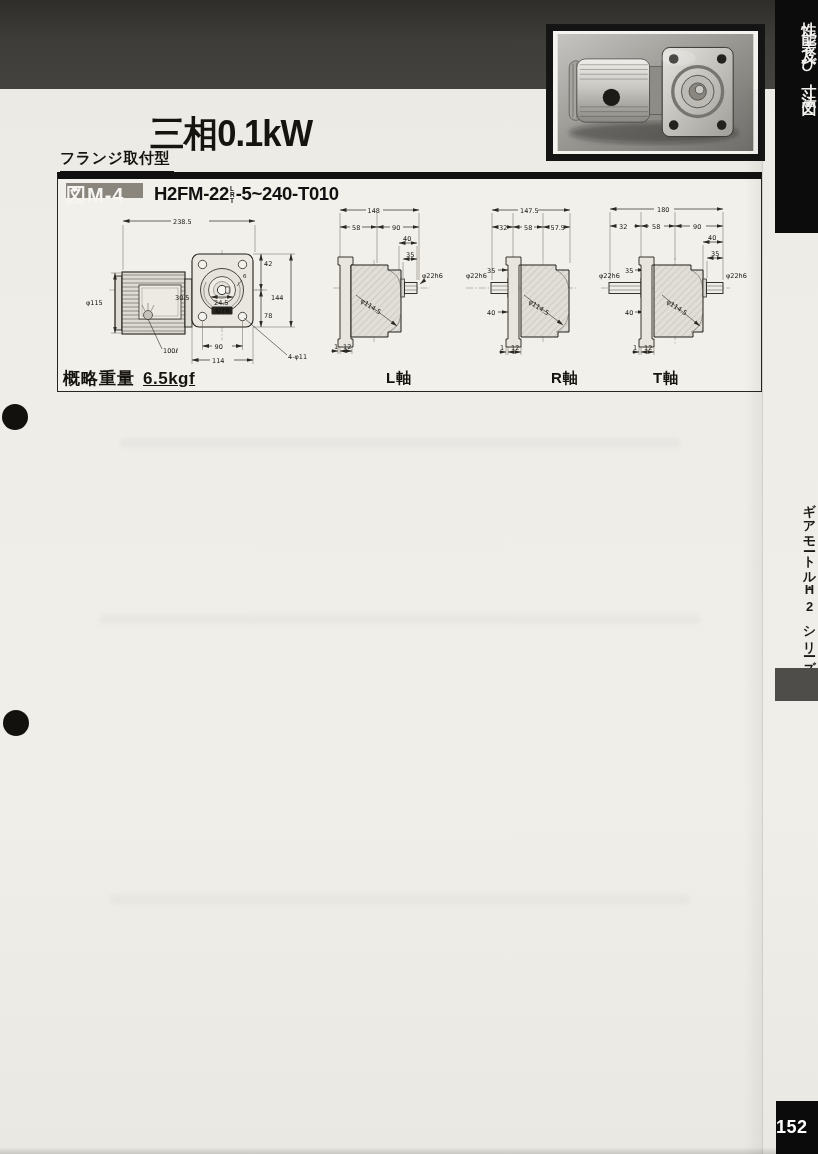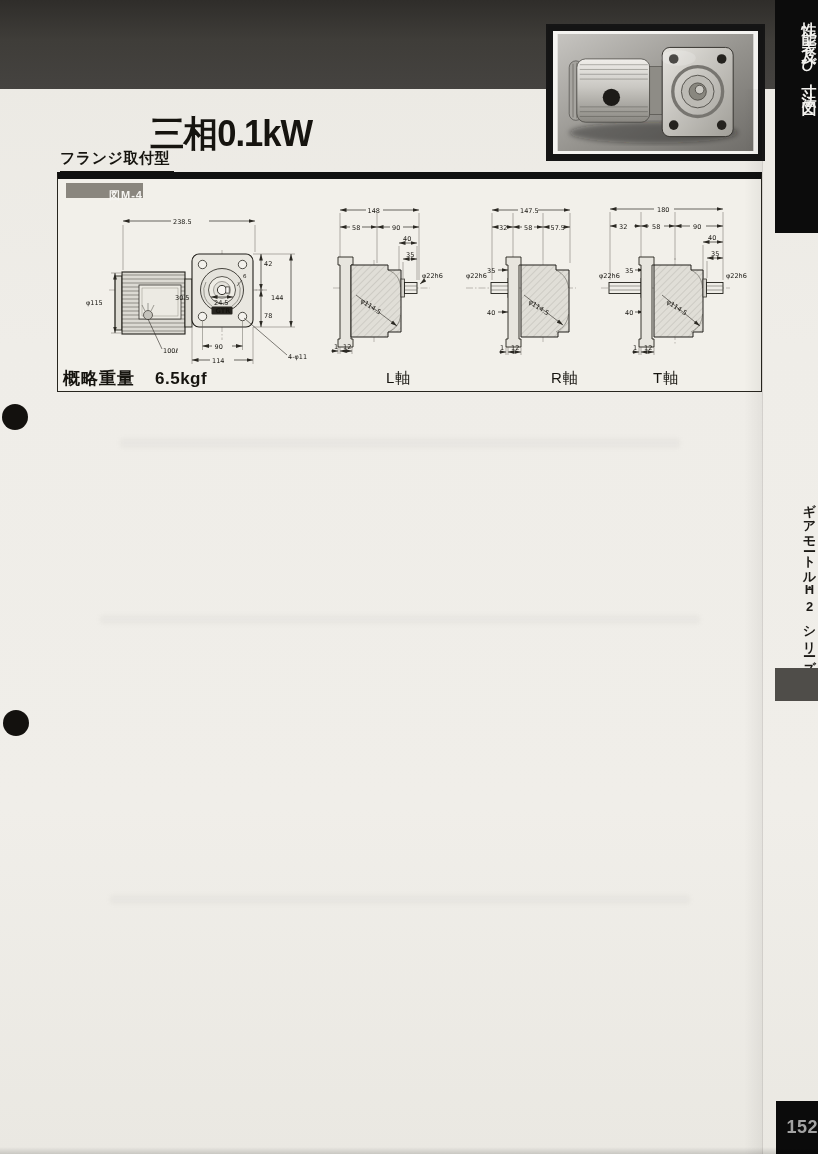--- a/index.html
+++ b/index.html
@@ -33,32 +33,32 @@
   .dot2{left:3px;top:710px;width:26px;height:26px;}
   
   .category{left:60px;top:129px;font-size:15px;font-weight:bold;letter-spacing:0.5px;
     border-bottom:2.5px solid #14120e;padding:0 4px 3px 0;margin-top:20px;}
   .big-title{left:150px;top:110px;font-size:36px;font-weight:bold;letter-spacing:-1px;
     transform:scaleX(0.96);transform-origin:left;}
   
   .figbox{left:57px;top:172px;width:705px;height:220px;box-sizing:border-box;
     background:#f2f0ea;border:1.6px solid #28261ف;border:1.6px solid #28261f;border-top:7px solid #101010;}
   .badge{left:66px;top:183px;width:77px;height:15px;background:#8a867e;
-    color:#f6f5f2;font-size:11px;font-weight:bold;text-align:right;line-height:24px;letter-spacing:1px;}
+    color:#f6f5f2;font-size:20px;font-weight:bold;text-align:left;line-height:24px;letter-spacing:1px;}
   .model{left:154px;top:183px;display:flex;align-items:center;font-weight:bold;color:#111;}
   .model .part{font-size:18.5px;letter-spacing:-0.3px;}
   .model .stack{display:flex;flex-direction:column;font-size:6.5px;line-height:6px;
     margin:0 1px;transform:translateY(0.5px);}
   .weight{left:63px;top:367px;font-size:17px;font-weight:bold;letter-spacing:1px;}
-  .weight .val{margin-left:20px;letter-spacing:0.5px;}
-  .axis-label{font-size:15px;font-weight:normal;letter-spacing:1px;}
+  .weight .val{margin-left:8px;letter-spacing:0.5px;text-decoration:underline;}
+  .axis-label{font-size:15px;font-weight:bold;letter-spacing:1px;}
   .axL{left:386px;top:369px;} .axR{left:551px;top:369px;} .axT{left:653px;top:369px;}
   
-  .pagenum{left:776px;top:1101px;width:42px;height:53px;background:#0b0b0b;color:#a3a3a3;
-    font-size:18px;font-weight:bold;text-align:right;line-height:53px;letter-spacing:0.5px;}
+  .pagenum{left:776px;top:1101px;width:42px;height:53px;background:#0b0b0b;color:#ffffff;
+    font-size:18px;font-weight:bold;text-align:left;line-height:53px;letter-spacing:0.5px;}
   
   .edge-line{left:762px;top:89px;width:1px;height:1065px;background:rgba(40,38,34,0.14);}
   .edge-shade{left:744px;top:89px;width:18px;height:1065px;
     background:linear-gradient(90deg,rgba(0,0,0,0) 0%,rgba(0,0,0,0.05) 100%);}
   .bottom-shade{left:0;top:1147px;width:818px;height:7px;
     background:linear-gradient(180deg,rgba(0,0,0,0) 0%,rgba(0,0,0,0.14) 100%);}
   .smudge{background:rgba(110,112,125,0.05);border-radius:3px;filter:blur(2px);}
   
   svg text{font-family:"DejaVu Sans","Liberation Sans",sans-serif;font-size:6.5px;fill:#16140f;}
   svg text.sm{font-size:5.5px;}
@@ -132,20 +132,29 @@
         <ellipse cx="126" cy="25" rx="18" ry="8" fill="rgba(255,255,255,0.18)"></ellipse>
       </svg>
     </div>
   </div>
 
   <div class="abs category">フランジ取付型</div>
   <div class="abs big-title">三相0.1kW</div>
 
   <div class="abs figbox"></div>
   <div class="abs badge">図M-4</div>
+  <div class="abs model">
+    <span class="part">H2FM-22</span>
+    <span class="stack">
+      <span>L</span>
+      <span>R</span>
+      <span>T</span>
+    </span>
+    <span class="part">-5~240-T010</span>
+  </div>
 
   <svg class="abs" style="left:85px;top:206px;" width="252" height="164" viewBox="0 0 252 164">
     <defs>
       <marker id="arF" markerWidth="6.5" markerHeight="5" refX="6.5" refY="2.5" orient="auto-start-reverse" markerUnits="userSpaceOnUse">
         <path d="M6.5,2.5 L0,0.6 L0,4.4 Z" fill="#2b2923"></path>
       </marker>
       <pattern id="finp" width="4" height="4" patternUnits="userSpaceOnUse">
         <rect width="4" height="4" fill="#dcdad3"></rect>
         <line x1="0" y1="1" x2="4" y2="1" stroke="#8f8d85" stroke-width="1"></line>
       </pattern>

